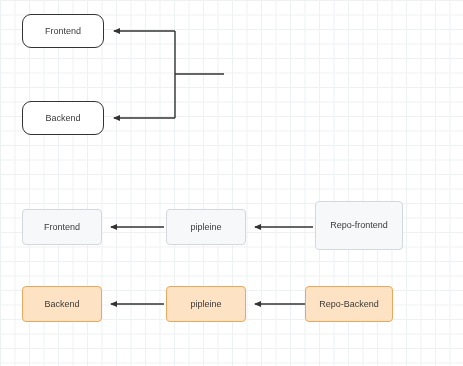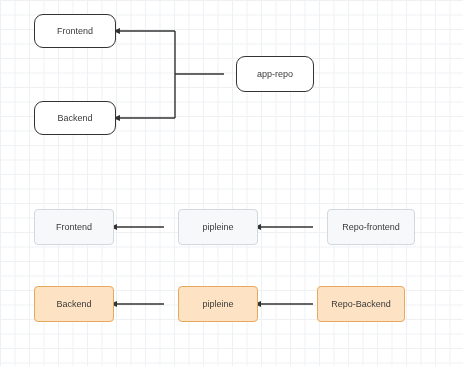--- a/index.html
+++ b/index.html
@@ -27,21 +27,20 @@
   .node {
     position: absolute;
     box-sizing: border-box;
     display: flex;
     align-items: center;
     justify-content: center;
     font-size: 9px;
     color: #3a3a3a;
     text-align: center;
     line-height: 1.15;
-    margin-left: 12px;
   }
   .node.rounded-lg {
     border-radius: 9px;
   }
   .node.rounded-sm {
     border-radius: 4px;
   }
   .white-node {
     background: #ffffff;
     border: 1px solid #333333;
@@ -88,33 +87,30 @@
   </svg>
 
   <div class="node white-node rounded-lg" style="left:22px; top:14px; width:82px; height:34px;">
     <span>Frontend</span>
   </div>
 
   <div class="node white-node rounded-lg" style="left:22px; top:101px; width:82px; height:34px;">
     <span>Backend</span>
   </div>
 
-  <div class="node white-node rounded-lg" style="left:224px; top:56px; width:78px; height:36px;">
-    <span>app-repo</span>
-  </div>
 
   <div class="node grey-node rounded-sm" style="left:22px; top:209px; width:80px; height:36px;">
     <span>Frontend</span>
   </div>
 
   <div class="node grey-node rounded-sm" style="left:166px; top:209px; width:80px; height:36px;">
     <span>pipleine</span>
   </div>
 
-  <div class="node grey-node rounded-sm" style="left:315px; top:209px; width:88px; height:36px;">
+  <div class="node grey-node rounded-sm" style="left:315px; top:201px; width:88px; height:49px;">
     <span>Repo-frontend</span>
   </div>
 
   <div class="node orange-node rounded-sm" style="left:22px; top:286px; width:80px; height:36px;">
     <span>Backend</span>
   </div>
 
   <div class="node orange-node rounded-sm" style="left:166px; top:286px; width:80px; height:36px;">
     <span>pipleine</span>
   </div>

